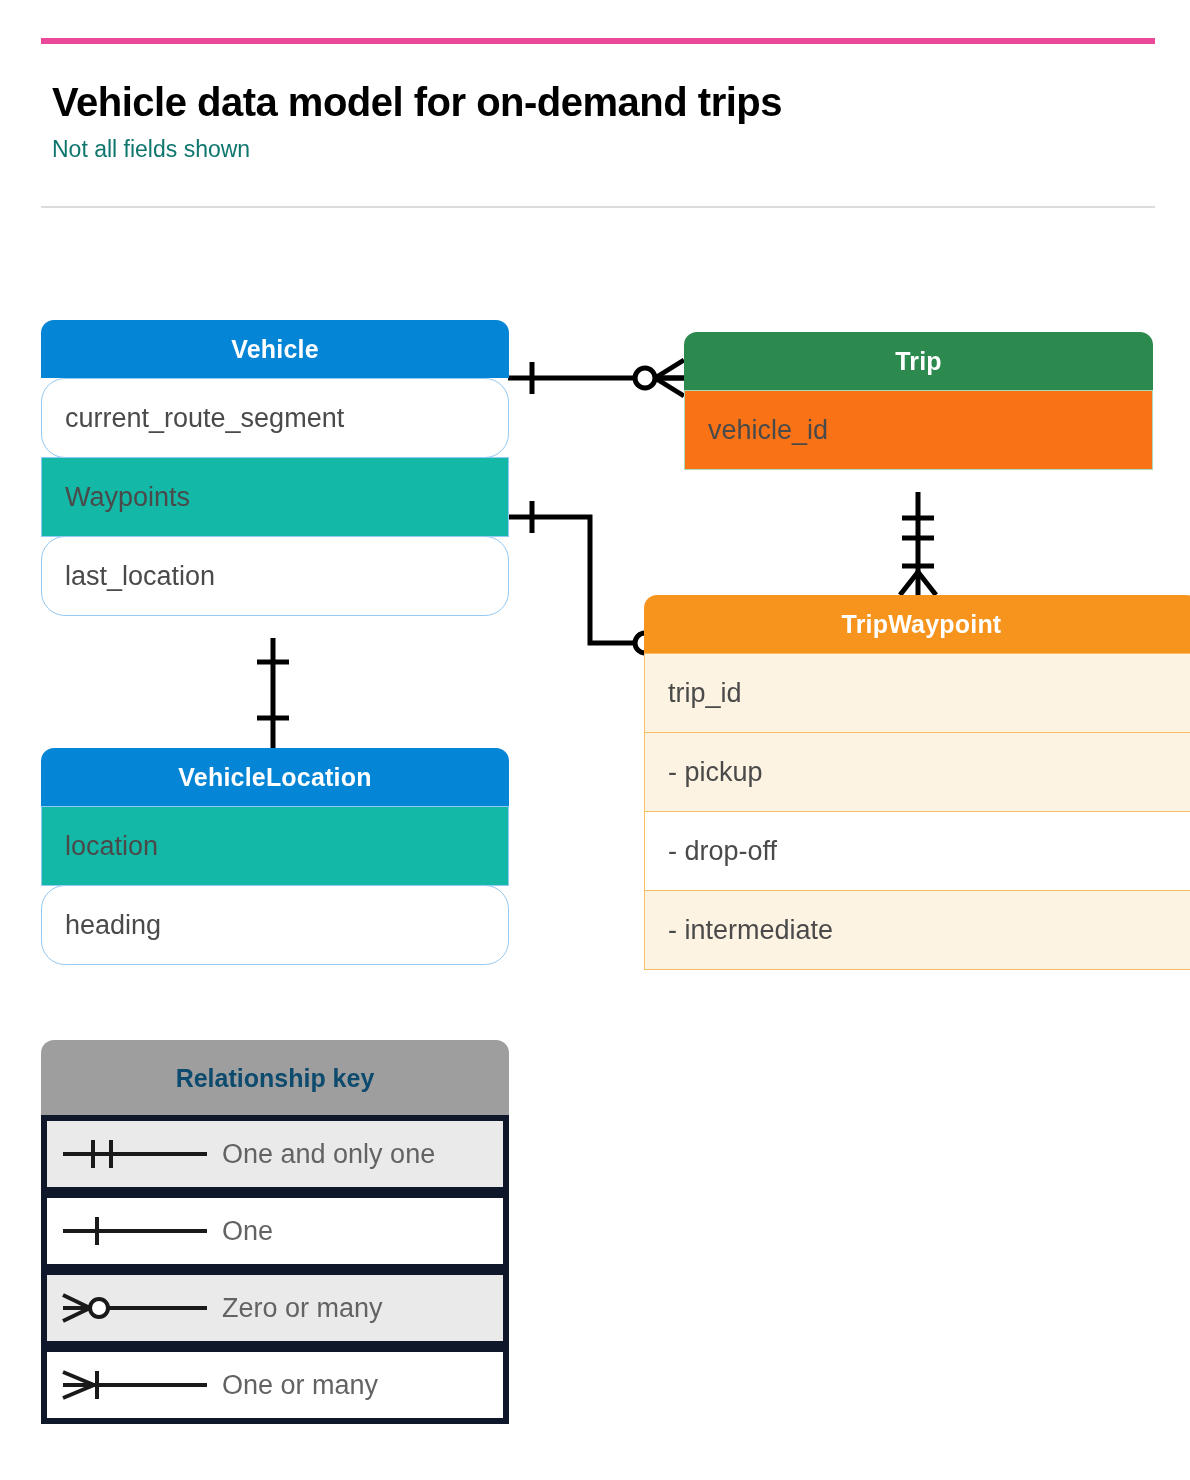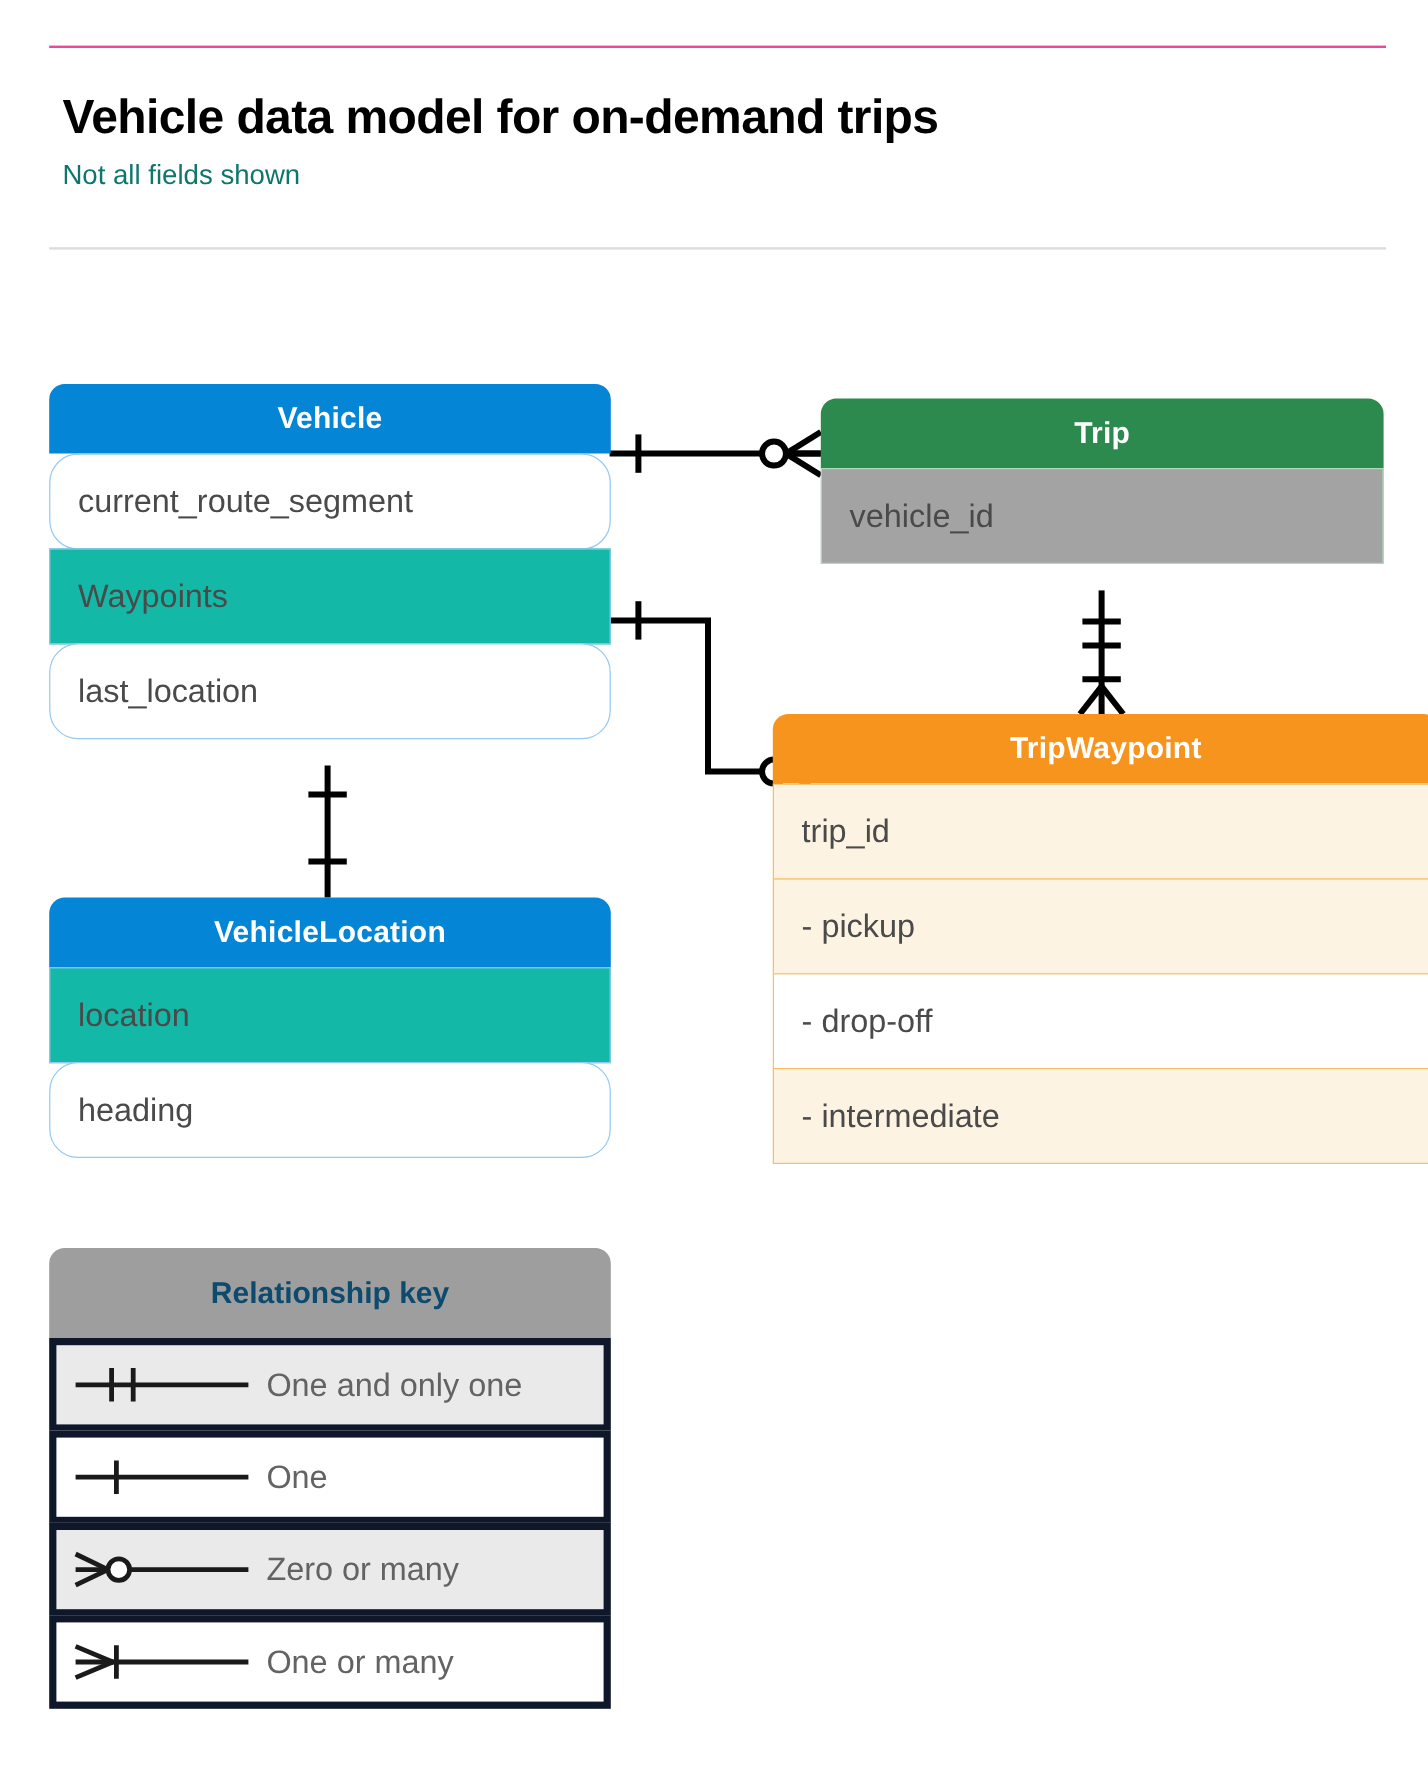--- a/index.html
+++ b/index.html
@@ -15,21 +15,21 @@
     -webkit-font-smoothing: antialiased;
   }
 
   
   #doc-header {
     position: absolute;
     left: 41px;
     top: 38px;
     width: 1114px;
     height: 170px;
-    border-top: 2px solid #ec4899;
+    border-top: 6px solid #ec4899;
     border-bottom: 2px solid #dcdcdc;
     box-sizing: border-box;
   }
   #page-title {
     position: absolute;
     left: 11px;
     top: 36px;
     font-size: 40px;
     font-weight: bold;
     color: #000000;
@@ -82,21 +82,21 @@
 
   
   .blue .entity-header { background: #0585d6; }
   .blue .entity-row { border-color: #93c9f2; }
   .blue .entity-row.alt { background: #14b8a6; }
   .blue .entity-row.plain { background: #ffffff; border-radius: 24px; }
 
   
   .green .entity-header { background: #2d8a4e; }
   .green .entity-row { border-color: #add9bb; }
-  .green .entity-row.alt { background: #a3a3a3; }
+  .green .entity-row.alt { background: #f97316; }
 
   
   .orange .entity-header { background: #f7941e; }
   .orange .entity-row { border-color: #f6bf63; }
   .orange .entity-row.alt { background: #fdf3e2; }
   .orange .entity-row.plain { background: #ffffff; }
 
   
   #legend {
     position: absolute;

